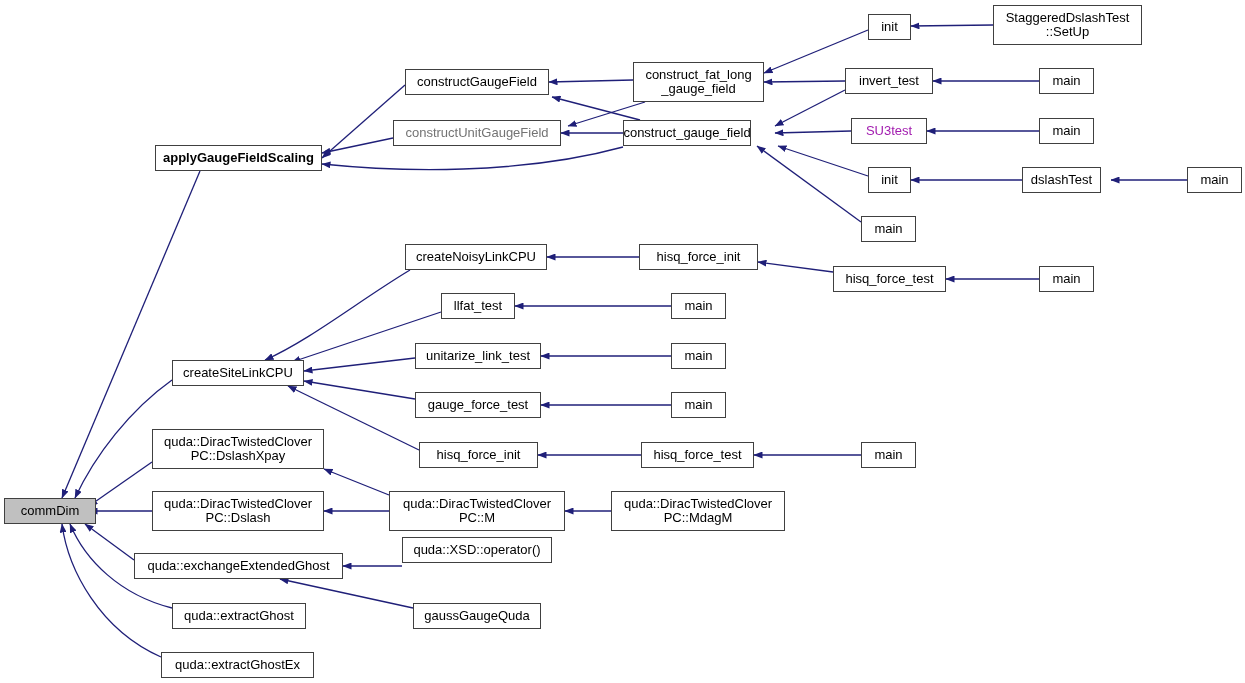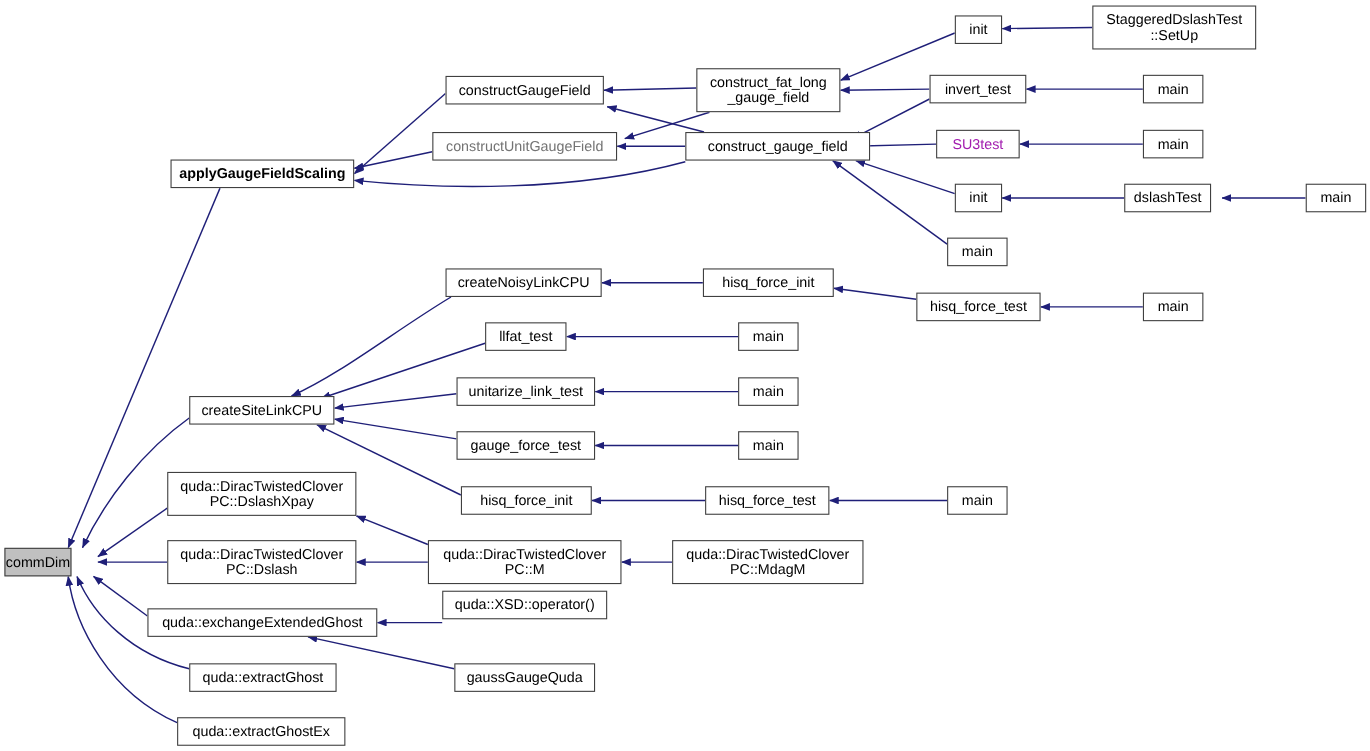--- a/index.html
+++ b/index.html
@@ -97,27 +97,27 @@
         <path d="M389,511 L324,511" fill="none" stroke="#1f1f78" stroke-width="1.3" marker-end="url(#arrowhead)"></path>
         <path d="M611,511 L565,511" fill="none" stroke="#1f1f78" stroke-width="1.3" marker-end="url(#arrowhead)"></path>
         <path d="M134,560 L85,524" fill="none" stroke="#1f1f78" stroke-width="1.3" marker-end="url(#arrowhead)"></path>
         <path d="M402,566 L343,566" fill="none" stroke="#1f1f78" stroke-width="1.3" marker-end="url(#arrowhead)"></path>
         <path d="M413,608 L280,579" fill="none" stroke="#1f1f78" stroke-width="1.3" marker-end="url(#arrowhead)"></path>
         <path d="M172,608 C120,595 85,560 70,524" fill="none" stroke="#1f1f78" stroke-width="1.3" marker-end="url(#arrowhead)"></path>
         <path d="M161,657 C100,630 68,570 62,524" fill="none" stroke="#1f1f78" stroke-width="1.3" marker-end="url(#arrowhead)"></path>
       </g>
   </svg>
   <div id="node-layer">
-      <div class="node highlight" title="commDim" style="left: 4px; top: 498px; width: 61px; height: 26px; border-color: rgb(64, 64, 64); background: rgb(192, 192, 192); color: rgb(0, 0, 0);"><span>commDim</span></div>
+      <div class="node highlight" title="commDim" style="left: 4px; top: 498px; width: 92px; height: 26px; border-color: rgb(64, 64, 64); background: rgb(192, 192, 192); color: rgb(0, 0, 0);"><span>commDim</span></div>
       <div class="node" title="applyGaugeFieldScaling" style="left: 155px; top: 145px; width: 167px; height: 26px; border-color: rgb(64, 64, 64); background: rgb(255, 255, 255); color: rgb(0, 0, 0); font-weight: bold;"><span>applyGaugeFieldScaling</span></div>
       <div class="node" title="constructGaugeField" style="left: 405px; top: 69px; width: 144px; height: 26px; border-color: rgb(64, 64, 64); background: rgb(255, 255, 255); color: rgb(0, 0, 0);"><span>constructGaugeField</span></div>
       <div class="node" title="constructUnitGaugeField" style="left: 393px; top: 120px; width: 168px; height: 26px; border-color: rgb(64, 64, 64); background: rgb(255, 255, 255); color: #737373;"><span>constructUnitGaugeField</span></div>
       <div class="node" title="construct_fat_long_gauge_field" style="left: 633px; top: 62px; width: 131px; height: 40px; border-color: rgb(64, 64, 64); background: rgb(255, 255, 255); color: rgb(0, 0, 0);"><span>construct_fat_long
 _gauge_field</span></div>
-      <div class="node" title="construct_gauge_field" style="left: 623px; top: 120px; width: 168px; height: 26px; border-color: rgb(64, 64, 64); background: rgb(255, 255, 255); color: rgb(0, 0, 0);"><span>construct_gauge_field</span></div>
+      <div class="node" title="construct_gauge_field" style="left: 623px; top: 120px; width: 128px; height: 26px; border-color: rgb(64, 64, 64); background: rgb(255, 255, 255); color: rgb(0, 0, 0);"><span>construct_gauge_field</span></div>
       <div class="node" title="init" style="left: 868px; top: 14px; width: 43px; height: 26px; border-color: rgb(64, 64, 64); background: rgb(255, 255, 255); color: rgb(0, 0, 0);"><span>init</span></div>
       <div class="node" title="StaggeredDslashTest::SetUp" style="left: 993px; top: 5px; width: 149px; height: 40px; border-color: rgb(64, 64, 64); background: rgb(255, 255, 255); color: rgb(0, 0, 0);"><span>StaggeredDslashTest
 ::SetUp</span></div>
       <div class="node" title="invert_test" style="left: 845px; top: 68px; width: 88px; height: 26px; border-color: rgb(64, 64, 64); background: rgb(255, 255, 255); color: rgb(0, 0, 0);"><span>invert_test</span></div>
       <div class="node" title="main" style="left: 1039px; top: 68px; width: 55px; height: 26px; border-color: rgb(64, 64, 64); background: rgb(255, 255, 255); color: rgb(0, 0, 0);"><span>main</span></div>
       <div class="node" title="SU3test" style="left: 851px; top: 118px; width: 76px; height: 26px; border-color: rgb(64, 64, 64); background: rgb(255, 255, 255); color: #a21caf;"><span>SU3test</span></div>
       <div class="node" title="main" style="left: 1039px; top: 118px; width: 55px; height: 26px; border-color: rgb(64, 64, 64); background: rgb(255, 255, 255); color: rgb(0, 0, 0);"><span>main</span></div>
       <div class="node" title="init" style="left: 868px; top: 167px; width: 43px; height: 26px; border-color: rgb(64, 64, 64); background: rgb(255, 255, 255); color: rgb(0, 0, 0);"><span>init</span></div>
       <div class="node" title="dslashTest" style="left: 1022px; top: 167px; width: 79px; height: 26px; border-color: rgb(64, 64, 64); background: rgb(255, 255, 255); color: rgb(0, 0, 0);"><span>dslashTest</span></div>
       <div class="node" title="main" style="left: 1187px; top: 167px; width: 55px; height: 26px; border-color: rgb(64, 64, 64); background: rgb(255, 255, 255); color: rgb(0, 0, 0);"><span>main</span></div>

